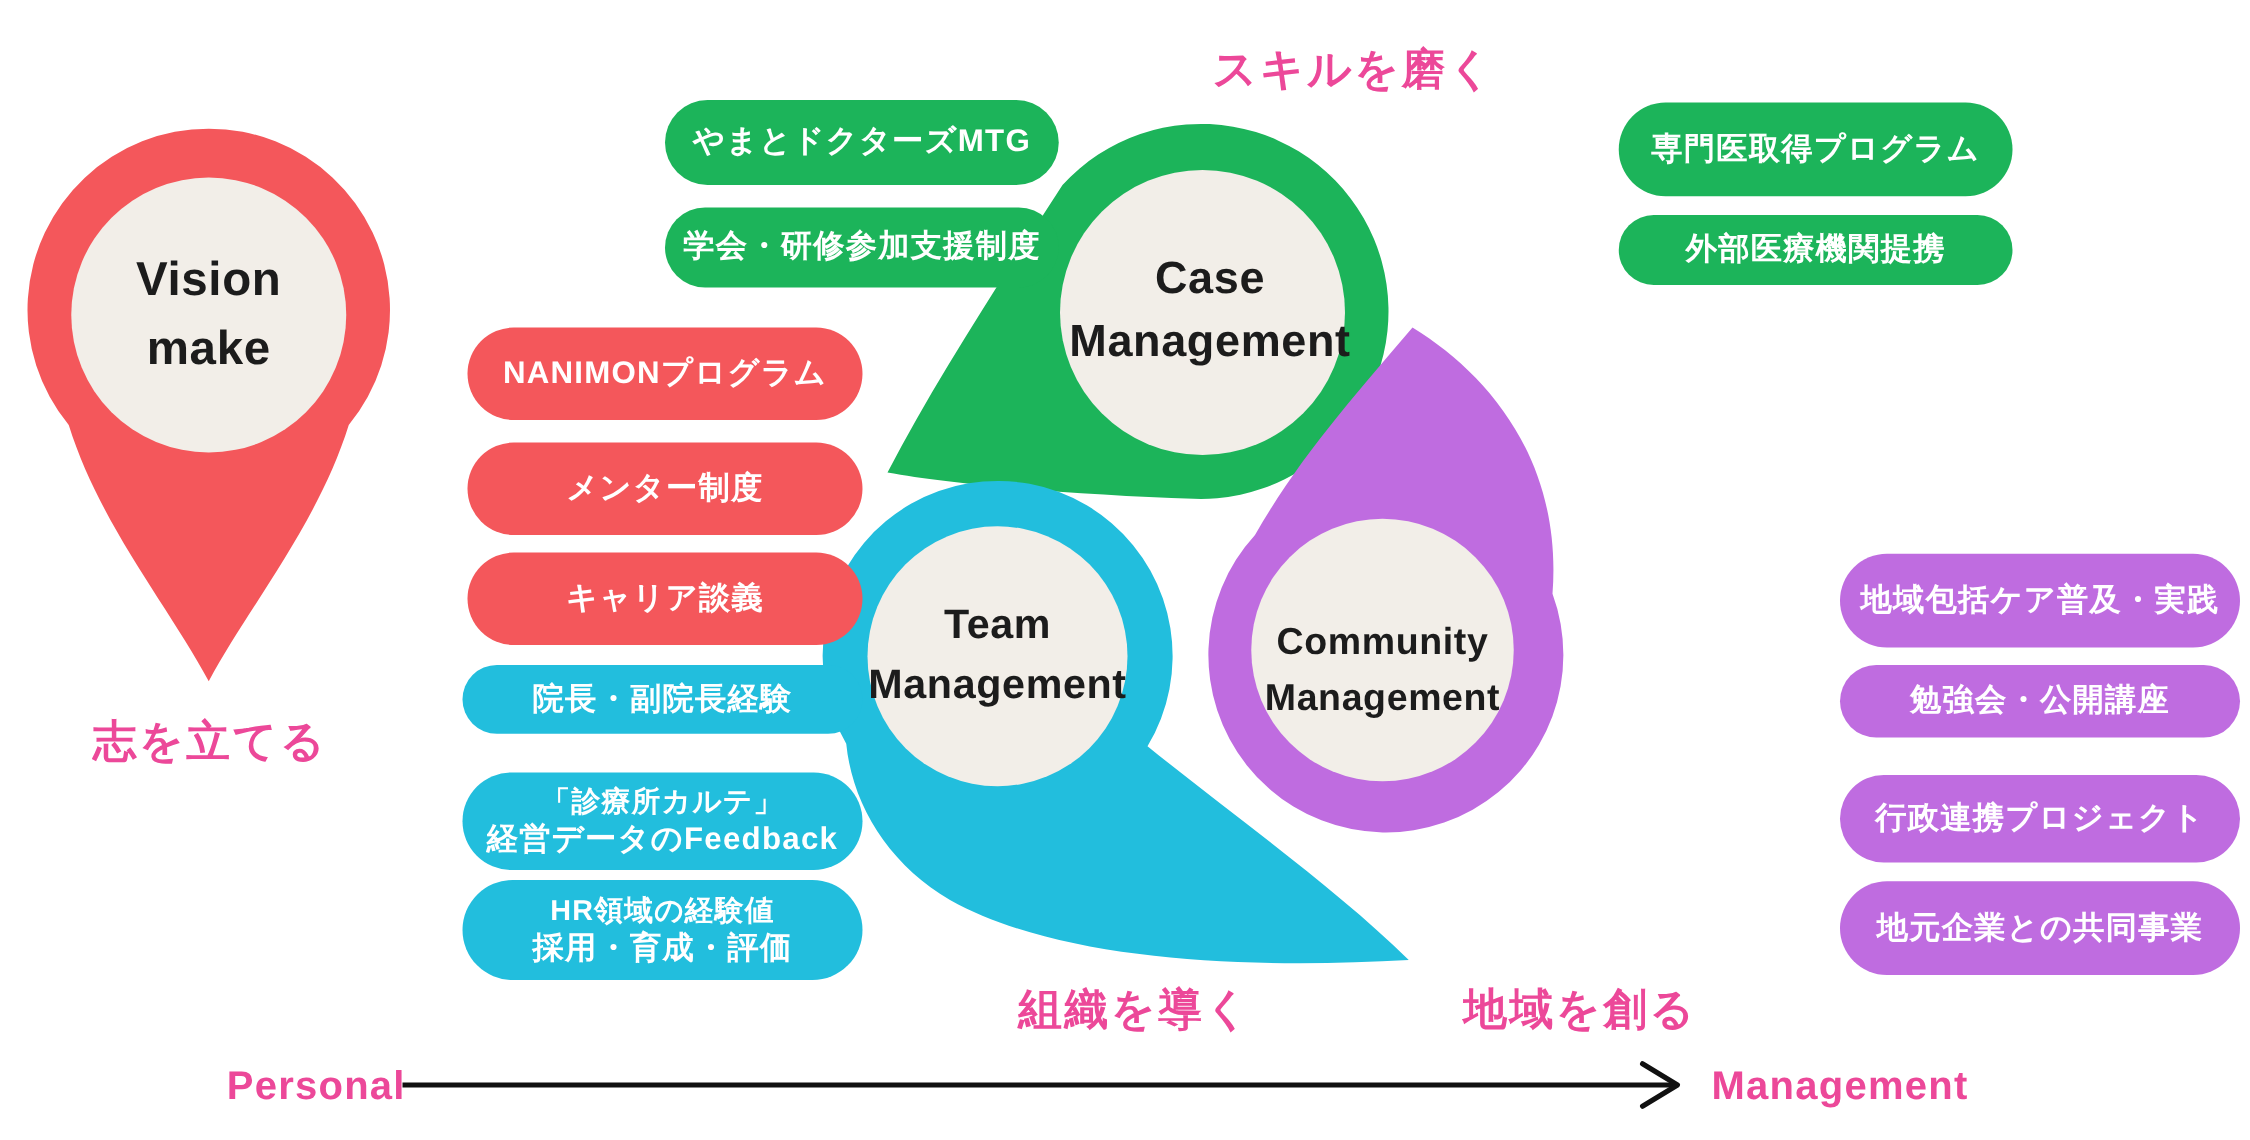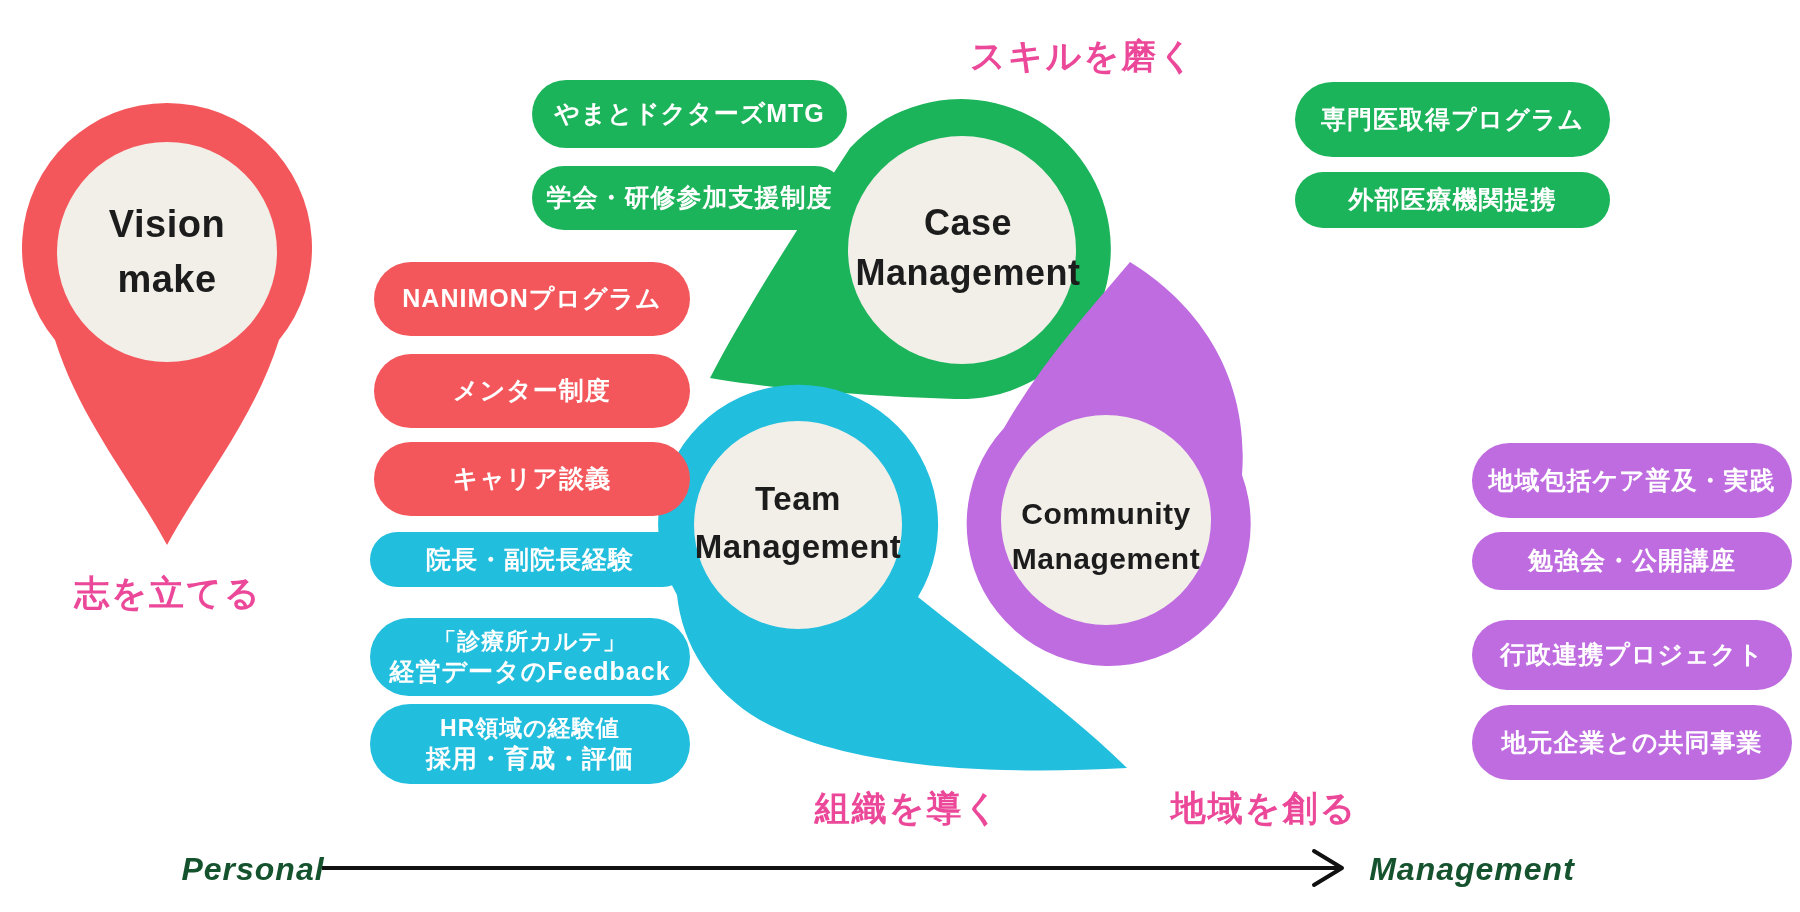--- a/index.html
+++ b/index.html
@@ -4,21 +4,21 @@
 <style>
   html,body{margin:0;padding:0;background:#fff;}
   #canvas{position:relative;width:1800px;height:912px;background:#ffffff;overflow:hidden;
           font-family:"Liberation Sans","DejaVu Sans",sans-serif;}
   #shapes{position:absolute;left:0;top:0;width:1800px;height:912px;}
 
   .overlay{position:absolute;transform:translate(-50%,-50%);text-align:center;white-space:nowrap;}
   .node-title{font-weight:bold;color:#1c1c1c;letter-spacing:.5px;}
   .node-title .l{display:block;}
   .caption{font-weight:bold;color:#ec4899;font-size:35px;letter-spacing:2px;}
-  .axis-label{font-weight:bold;color:#14532d;font-size:32px;letter-spacing:1px;font-style:italic;}
+  .axis-label{font-weight:bold;color:#ec4899;font-size:32px;letter-spacing:1px;}
 
   .pill{position:absolute;border-radius:44px;display:flex;flex-direction:column;
         align-items:center;justify-content:center;color:#fff;font-weight:bold;
         text-align:center;line-height:1.25;letter-spacing:1px;}
   .pill .t1{font-size:25px;}
   .pill .s1{font-size:23px;}
   .pill .s2{font-size:25px;}
   .pill.g{background:#1cb45a;}
   .pill.r{background:#f4575b;}
   .pill.c{background:#22bedd;}

